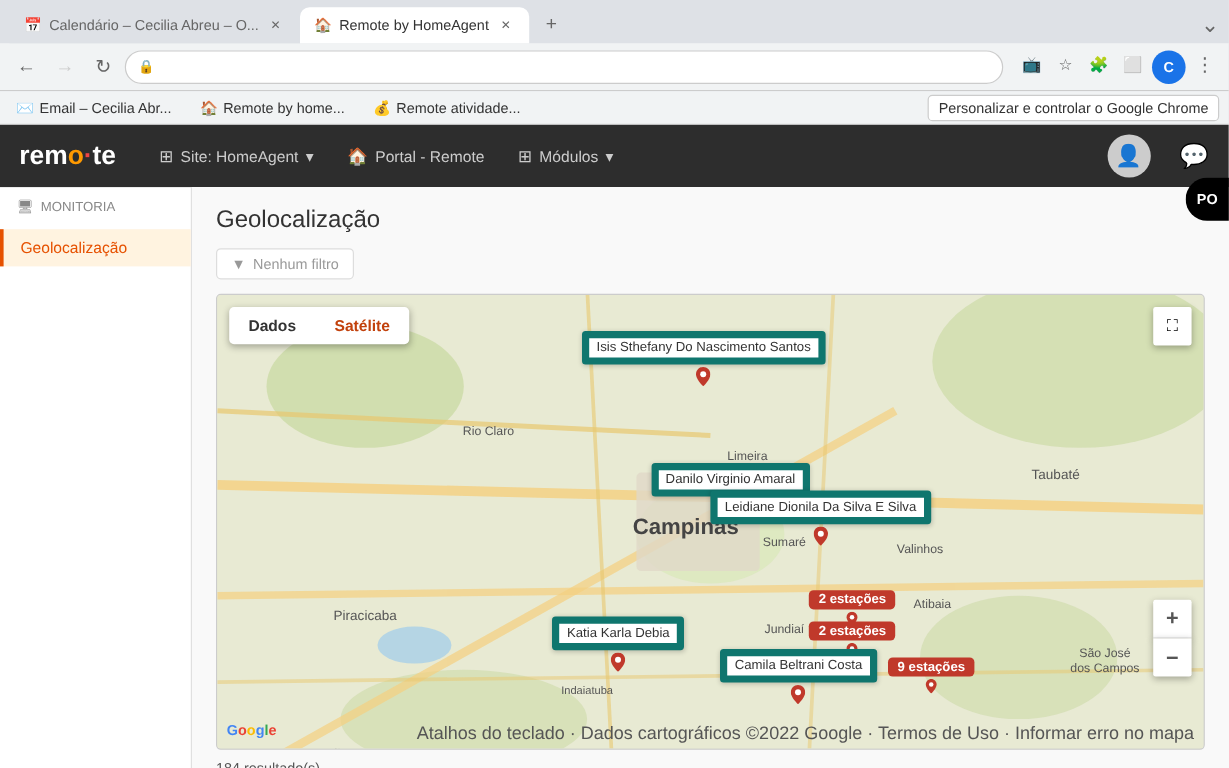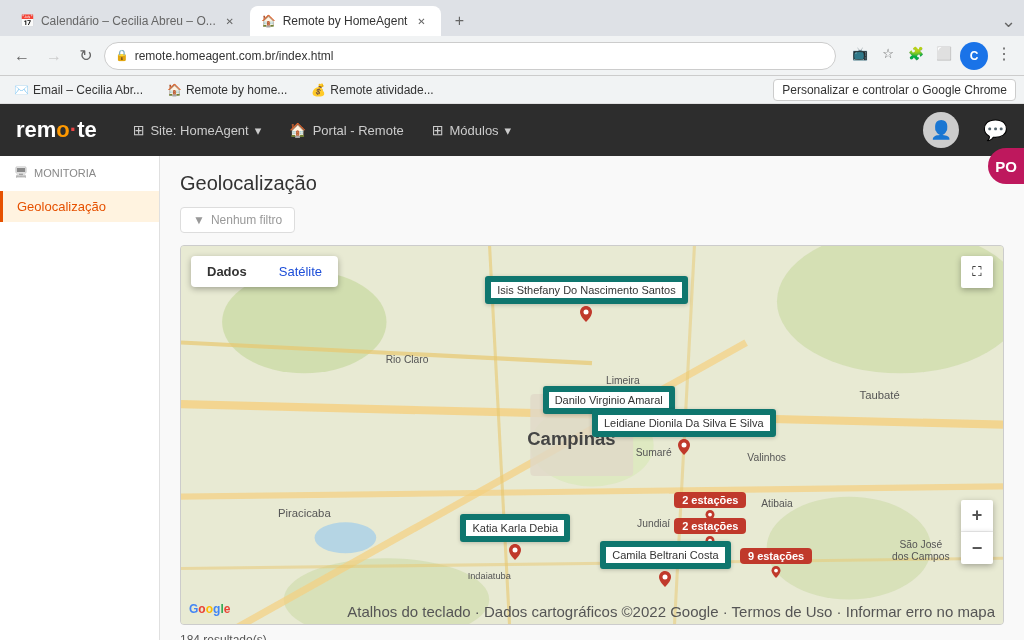--- a/index.html
+++ b/index.html
@@ -45,21 +45,21 @@
 
     .filter-bar { display: flex; align-items: center; gap: 8px; margin-bottom: 12px; }
     .filter-btn { display: flex; align-items: center; gap: 6px; background: #fff; border: 1px solid #ddd; border-radius: 4px; padding: 5px 12px; font-size: 12px; color: #999; cursor: pointer; }
 
     .map-container { position: relative; width: 100%; height: 380px; border: 1px solid #ccc; border-radius: 4px; overflow: hidden; background: #e8ead3; }
 
     
     .map-type-controls { position: absolute; top: 10px; left: 10px; display: flex; background: #fff; border-radius: 4px; box-shadow: 0 2px 6px rgba(0,0,0,0.3); overflow: hidden; z-index: 10; }
     .map-type-btn { padding: 8px 16px; font-size: 13px; cursor: pointer; border: none; background: transparent; }
     .map-type-btn.active { font-weight: bold; color: #333; }
-    .map-type-btn:not(.active) { color: #1d4ed8; }
+    .map-type-btn:not(.active) { color: #c2410c; font-weight: bold; }
 
     .map-fullscreen-btn { position: absolute; top: 10px; right: 10px; background: #fff; border: none; border-radius: 2px; width: 32px; height: 32px; display: flex; align-items: center; justify-content: center; cursor: pointer; box-shadow: 0 2px 6px rgba(0,0,0,0.3); z-index: 10; }
 
     .map-zoom-controls { position: absolute; bottom: 60px; right: 10px; display: flex; flex-direction: column; z-index: 10; }
     .map-zoom-btn { background: #fff; border: none; width: 32px; height: 32px; display: flex; align-items: center; justify-content: center; cursor: pointer; box-shadow: 0 2px 6px rgba(0,0,0,0.3); font-size: 18px; font-weight: bold; color: #555; }
     .map-zoom-btn:first-child { border-radius: 2px 2px 0 0; border-bottom: 1px solid #eee; }
     .map-zoom-btn:last-child { border-radius: 0 0 2px 2px; }
 
     .map-google-logo { position: absolute; bottom: 8px; left: 8px; font-size: 11px; color: #333; z-index: 10; }
     .map-attribution { position: absolute; bottom: 4px; right: 8px; font-size: 15px; color: #555; z-index: 10; }
@@ -68,21 +68,21 @@
     .map-marker { position: absolute; display: flex; flex-direction: column; align-items: center; z-index: 5; cursor: pointer; }
     .marker-label { background: #fff; border: 6px solid #0f766e; border-radius: 3px; padding: 2px 6px; font-size: 11px; white-space: nowrap; box-shadow: 0 1px 4px rgba(0,0,0,0.2); color: #333; font-weight: 500; margin-bottom: 2px; }
     .cluster-marker { background: #c0392b; color: #fff; border-radius: 4px; padding: 2px 8px; font-size: 11px; white-space: nowrap; margin-bottom: 2px; font-weight: bold; }
 
     
     .map-svg { position: absolute; top: 0; left: 0; width: 100%; height: 100%; z-index: 1; }
 
     .results-count { margin-top: 8px; font-size: 12px; color: #555; }
 
     
-    .po-badge { position: fixed; right: 0; top: 148px; background: #be185d; color: #fff; width: 36px; height: 36px; border-radius: 50% 0 0 50%; display: flex; align-items: center; justify-content: center; font-size: 15px; font-weight: bold; cursor: pointer; z-index: 100; }
+    .po-badge { position: fixed; right: 0; top: 148px; background: #000000; color: #fff; width: 36px; height: 36px; border-radius: 50% 0 0 50%; display: flex; align-items: center; justify-content: center; font-size: 12px; font-weight: bold; cursor: pointer; z-index: 100; }
     .chat-badge { position: fixed; right: 42px; top: 110px; background: transparent; color: #888; font-size: 20px; cursor: pointer; }
   </style>
 </head>
 <body>
 
 <div class="browser-chrome">
 
   <div class="tab-bar">
     <div class="tab inactive">
       <span>📅</span>
@@ -98,21 +98,20 @@
     <div style="flex:1"></div>
     <div style="font-size:18px;color:#666;cursor:pointer;">⌄</div>
   </div>
 
   <div class="browser-controls">
     <div class="nav-btn">←</div>
     <div class="nav-btn" style="color:#ccc;">→</div>
     <div class="nav-btn">↻</div>
     <div class="address-bar">
       <span class="lock-icon">🔒</span>
-      <span>remote.homeagent.com.br/index.html</span>
     </div>
     <div class="browser-actions">
       <div class="browser-action-btn">📺</div>
       <div class="browser-action-btn">☆</div>
       <div class="browser-action-btn">🧩</div>
       <div class="browser-action-btn">⬜</div>
       <div class="chrome-profile-btn">C</div>
       <div class="browser-action-btn" style="font-size:16px;">⋮</div>
     </div>
   </div>

